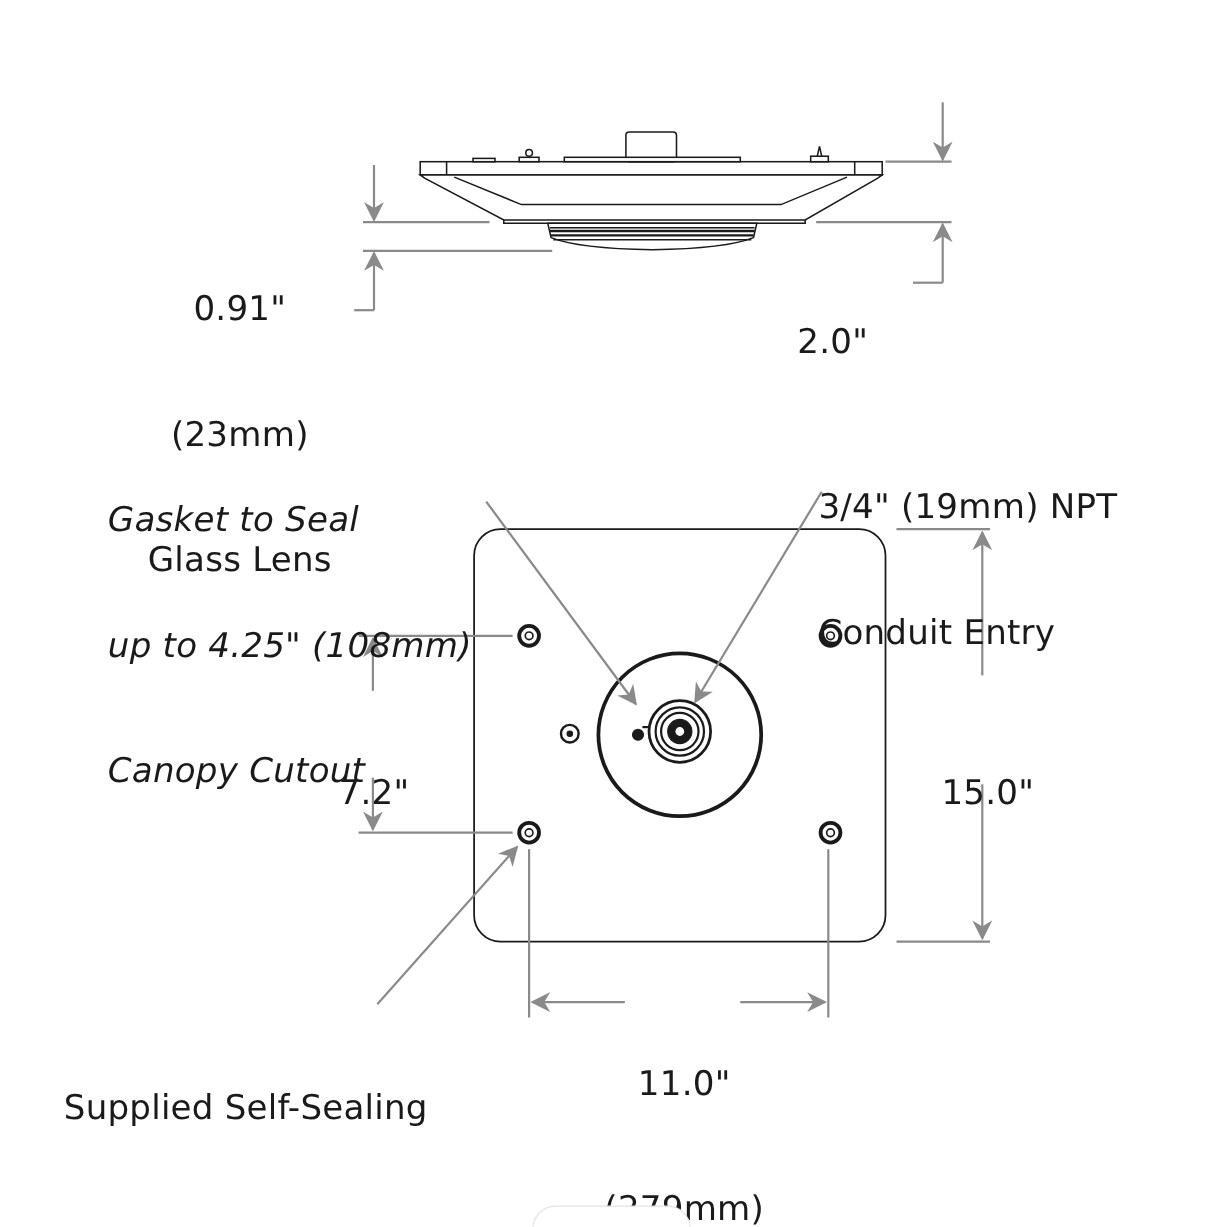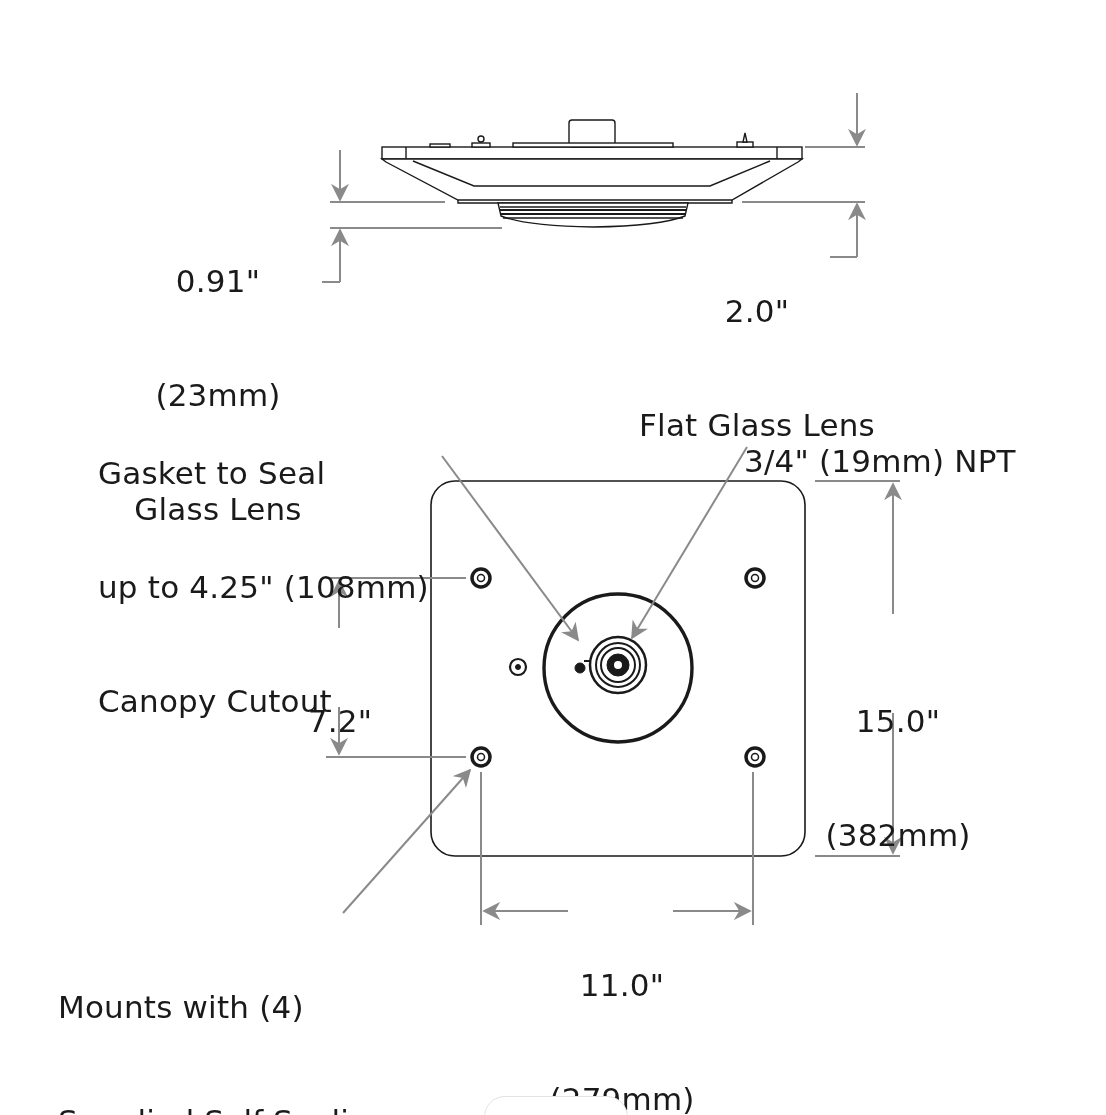--- a/index.html
+++ b/index.html
@@ -125,46 +125,44 @@
 </svg>
 
 <div class="lbl c" style="left:118px; top:186px; width:200px;">
   <div>0.91"</div>
   <div>(23mm)</div>
   <div>Glass Lens</div>
 </div>
 
 <div class="lbl c" style="left:612px; top:216px; width:290px;">
   <div>2.0"</div>
-  <div>Flat Glass Lens</div>
 </div>
 
-<div class="lbl" style="left:98px; top:378px;">
+<div class="lbl" style="left:98px; top:378px;font-style:italic;">
   <div>Gasket to Seal</div>
   <div>up to 4.25" (108mm)</div>
   <div>Canopy Cutout</div>
 </div>
 
 <div class="lbl" style="left:744px; top:366px;">
   <div>3/4" (19mm) NPT</div>
+  <div>Conduit Entry</div>
 </div>
 
 <div class="lbl c" style="left:252px; top:626px; width:176px;">
   <div>7.2"</div>
 </div>
 
 <div class="lbl c" style="left:808px; top:626px; width:180px;">
   <div>15.0"</div>
-  <div>(382mm)</div>
 </div>
 
 <div class="lbl c" style="left:532px; top:890px; width:180px;">
   <div>11.0"</div>
   <div>(279mm)</div>
 </div>
 
 <div class="lbl" style="left:58px; top:912px;">
-  <div>Mounts with (4)</div>
   <div>Supplied Self-Sealing</div>
   
 </div>
 
 <div class="bottom-tab"></div>
 
 </body></html>

